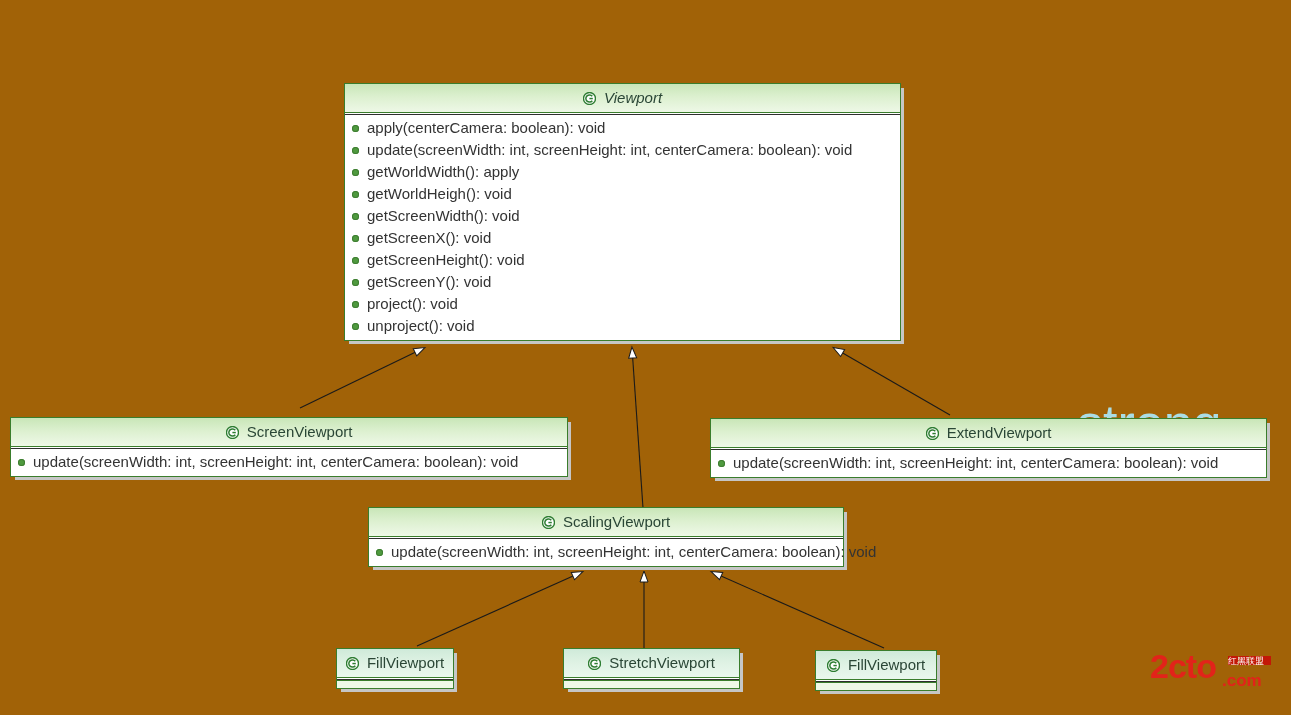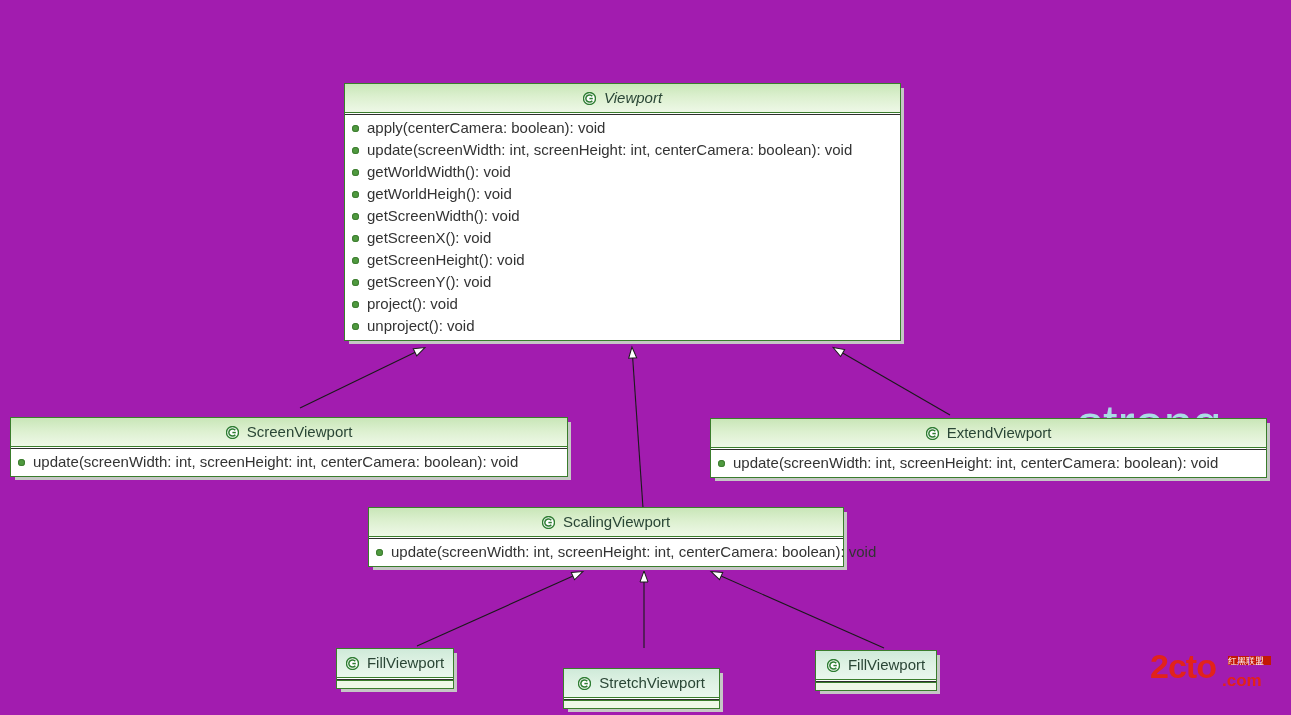--- a/index.html
+++ b/index.html
@@ -5,21 +5,21 @@
 <style>
   html, body {
     margin: 0;
     padding: 0;
     background: #ffffff;
   }
   #canvas {
     position: relative;
     width: 1291px;
     height: 715px;
-    background: #a21caf;
+    background: #a16207;
     overflow: hidden;
     font-family: "Liberation Sans", sans-serif;
   }
 
   
   .watermark-strong {
     position: absolute;
     left: 1077px;
     top: 397px;
     font-family: "Liberation Sans", sans-serif;
@@ -187,21 +187,21 @@
       <div class="member">
         <span class="bullet"></span>
         <span>apply(centerCamera: boolean): void</span>
       </div>
       <div class="member">
         <span class="bullet"></span>
         <span>update(screenWidth: int, screenHeight: int, centerCamera: boolean): void</span>
       </div>
       <div class="member">
         <span class="bullet"></span>
-        <span>getWorldWidth(): void</span>
+        <span>getWorldWidth(): apply</span>
       </div>
       <div class="member">
         <span class="bullet"></span>
         <span>getWorldHeigh(): void</span>
       </div>
       <div class="member">
         <span class="bullet"></span>
         <span>getScreenWidth(): void</span>
       </div>
       <div class="member">
@@ -295,21 +295,21 @@
           <path d="M9.3 4.3 A3.6 3.6 0 1 0 9.3 8.7" fill="none" stroke="#2e7d32" stroke-width="1.5"></path>
           <rect x="6.4" y="5.8" width="3.4" height="1.5" fill="#2e7d32"></rect>
         </svg>
       </span>
       <span class="cname">FillViewport</span>
     </div>
     <div class="sep"></div>
     <div class="body"></div>
   </div>
 
-  <div class="uml empty tinted" style="left:563px; top:668px; width:157px;">
+  <div class="uml empty tinted" style="left:563px; top:648px; width:177px;">
     <div class="hdr">
       <span class="icon-class">
         <svg width="13" height="13" viewBox="0 0 13 13">
           <circle cx="6.5" cy="6.5" r="6" fill="#ffffff" stroke="#2e7d32" stroke-width="1.4"></circle>
           <path d="M9.3 4.3 A3.6 3.6 0 1 0 9.3 8.7" fill="none" stroke="#2e7d32" stroke-width="1.5"></path>
           <rect x="6.4" y="5.8" width="3.4" height="1.5" fill="#2e7d32"></rect>
         </svg>
       </span>
       <span class="cname">StretchViewport</span>
     </div>

